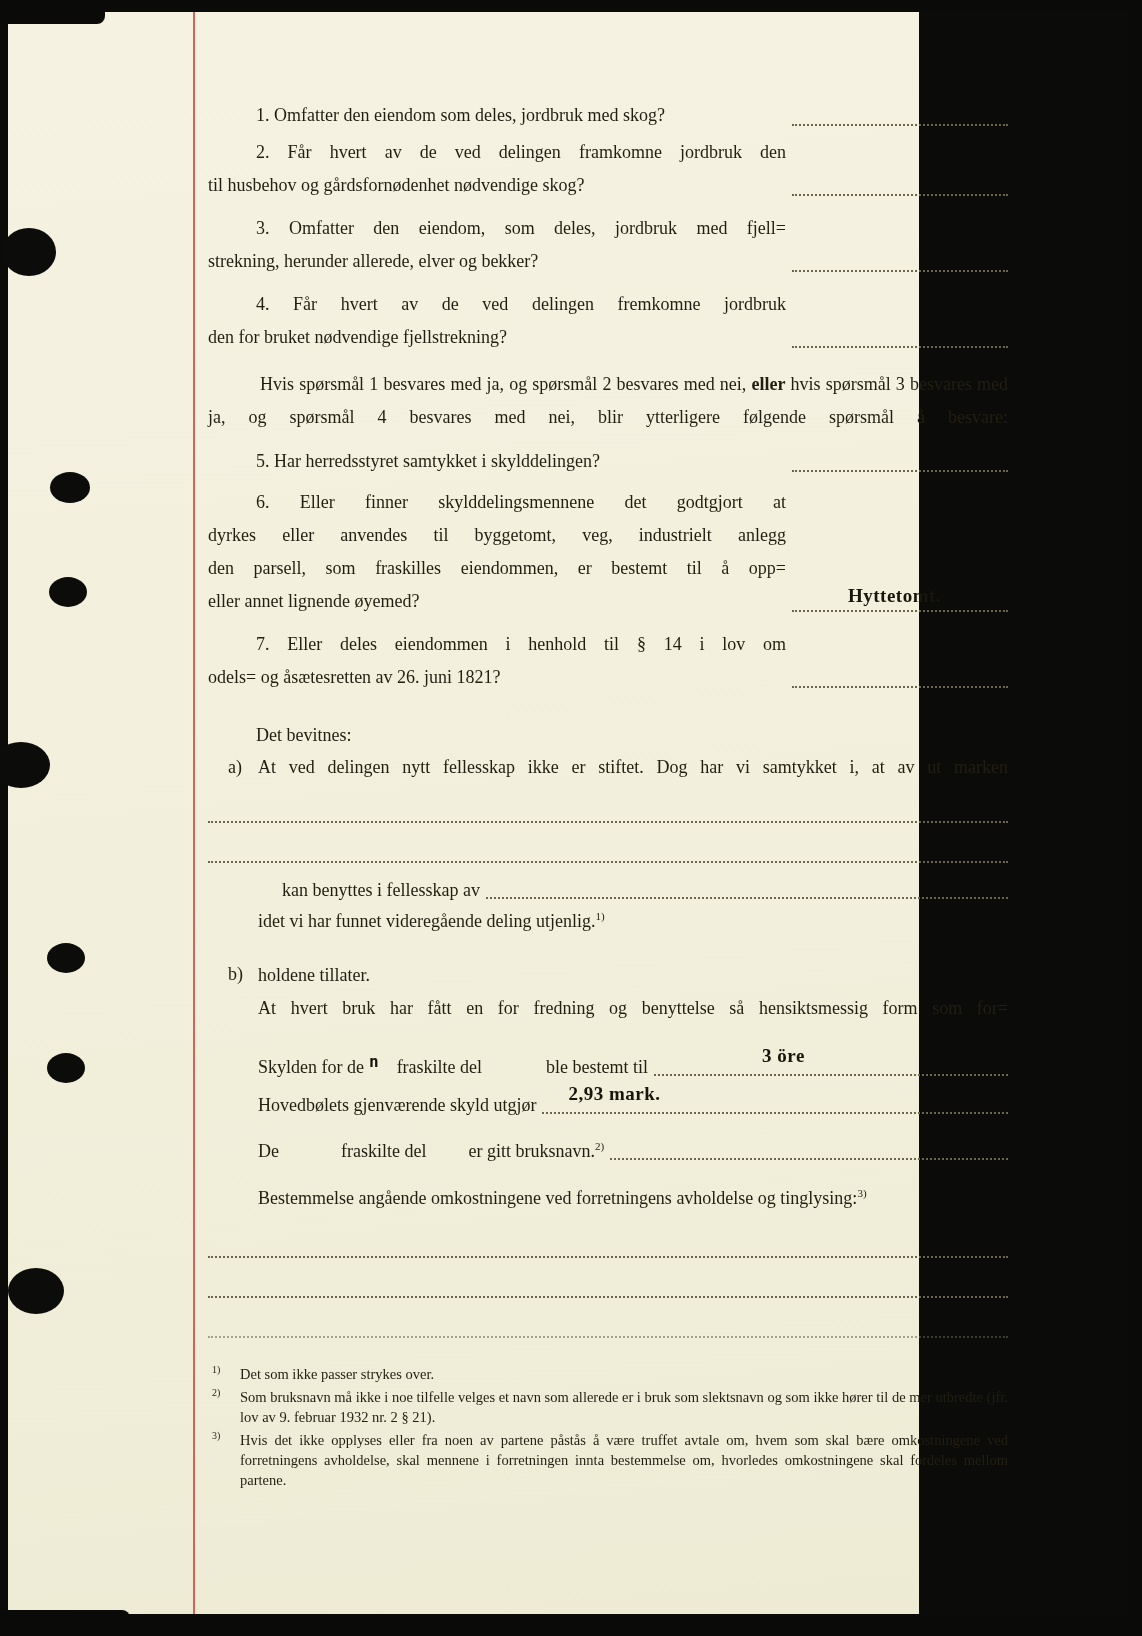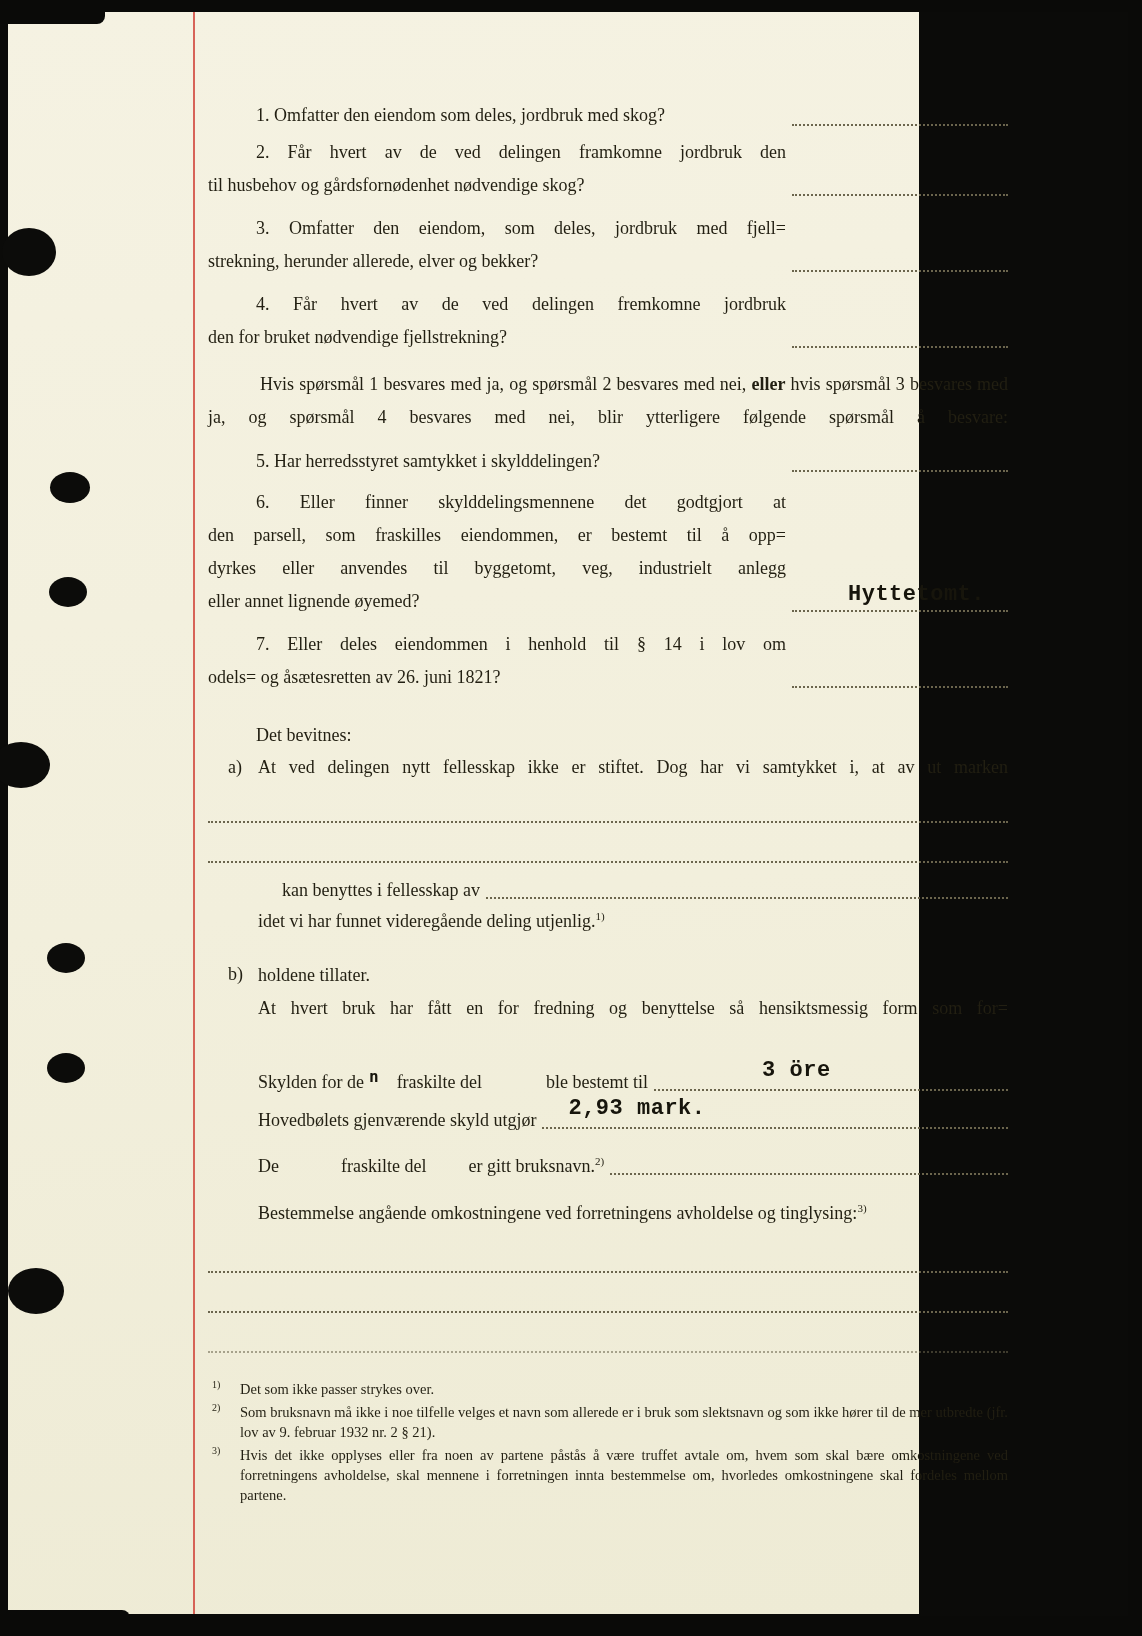--- a/index.html
+++ b/index.html
@@ -38,22 +38,22 @@
   .q-row { display: flex; align-items: flex-end; }
   .q-col { width: 578px; }
   .q-line { line-height: 33px; }
   .fill { text-align: justify; text-align-last: justify; }
   .indent { text-indent: 48px; }
 
   .ans { flex: 1 1 auto; border-bottom: 2px dotted #6b654d;
          margin-left: 6px; margin-bottom: 6px; height: 28px;
          display: flex; align-items: flex-end; }
 
-  .typed { font-family: Liberation Mono, monospace; font-weight: 700;
-           font-size: 22px; color: #17150c; letter-spacing: .5px;
+  .typed { font-family: Liberation Serif, serif; font-weight: 700;
+           font-size: 19px; color: #17150c; letter-spacing: .5px;
            white-space: pre; position: relative; top: -3px; }
 
   .mt14 { margin-top: 4px; } .mt10 { margin-top: 10px; } .mt8 { margin-top: 8px; }
   .mt12 { margin-top: 12px; }
 
   .note { margin-top: 14px; line-height: 33px; text-align: justify;
           text-align-last: justify; text-indent: 52px; }
   .note b { font-weight: 700; }
 
   .heading { margin-top: 26px; line-height: 30px; text-indent: 48px; }
@@ -141,22 +141,22 @@
           <div class="q-line indent">5. Har herredsstyret samtykket i skylddelingen?</div>
         </div>
         <div class="ans">
           <span class="typed"></span>
         </div>
       </div>
 
       <div class="q-row mt8">
         <div class="q-col">
           <div class="q-line indent fill">6. Eller finner skylddelingsmennene det godtgjort at</div>
+          <div class="q-line fill">dyrkes eller anvendes til byggetomt, veg, industrielt anlegg</div>
           <div class="q-line fill">den parsell, som fraskilles eiendommen, er bestemt til å opp=</div>
-          <div class="q-line fill">dyrkes eller anvendes til byggetomt, veg, industrielt anlegg</div>
           <div class="q-line">eller annet lignende øyemed?</div>
         </div>
         <div class="ans">
           <span class="typed" style="margin-left:56px;">Hyttetomt.</span>
         </div>
       </div>
 
       <div class="q-row mt10">
         <div class="q-col">
           <div class="q-line indent fill">7. Eller deles eiendommen i henhold til § 14 i lov om</div>
@@ -189,21 +189,21 @@
       </div>
 
       <div class="ab-row" style="margin-top:22px;">
         <span class="ab-label">b)</span>
         <div class="ab-text">
           <div class="q-line">holdene tillater.</div>
           <div class="q-line fill">At hvert bruk har fått en for fredning og benyttelse så hensiktsmessig form som for=</div>
         </div>
       </div>
 
-      <div class="fill-row" style="margin-top:38px;text-align:center;">
+      <div class="fill-row" style="margin-top:23px;text-align:center;">
         <span class="lbl">Skylden for de</span>
         <span class="typed-n">n</span>
         <span class="lbl" style="margin-left:18px;">fraskilte del</span>
         <span class="lbl" style="margin-left:64px;">ble bestemt til</span>
         <div class="ans">
           <span class="typed" style="margin-left:108px;">3 öre</span>
         </div>
       </div>
 
       <div class="fill-row mt14">

